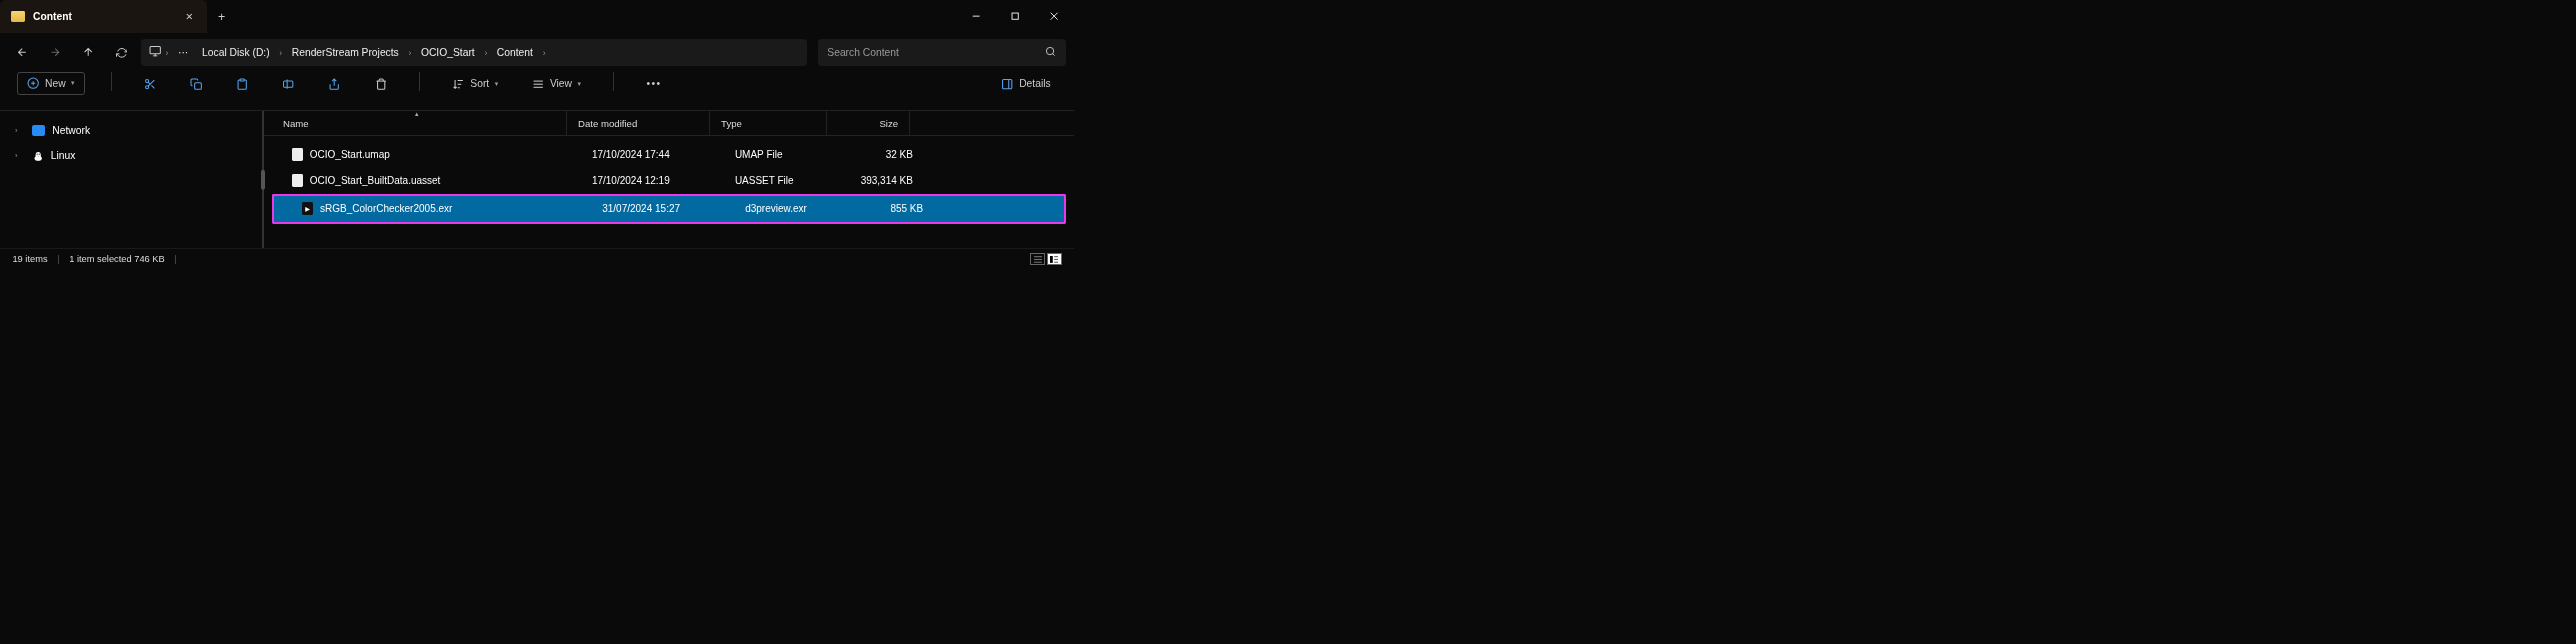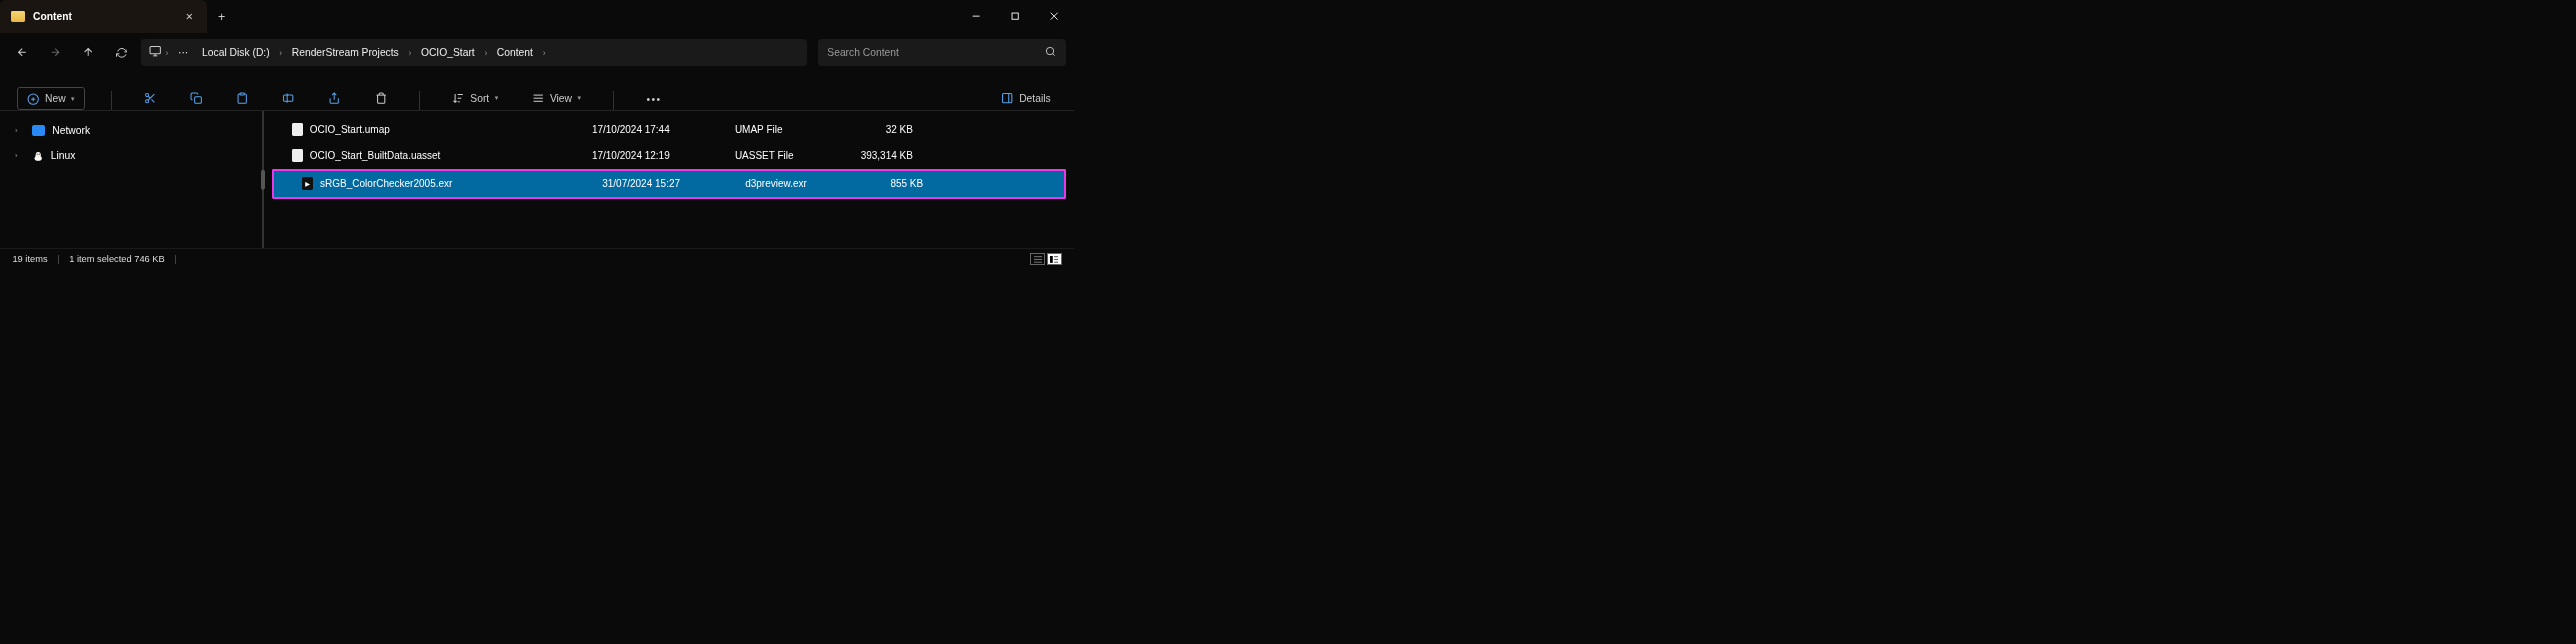--- a/index.html
+++ b/index.html
@@ -17,21 +17,21 @@
 .navbar { height: 39px; display: flex; align-items: center; padding: 0 8.3px; gap: 5.5px; background: #0a0a0a; }
 .nav-btn { width: 27.6px; height: 27.6px; display: flex; align-items: center; justify-content: center; color: #ccc; border-radius: 2.8px; cursor: pointer; font-size: 11px; }
 .crumb-bar { flex: 1; display: flex; align-items: center; height: 27.6px; padding: 0 8.3px; background: #1a1a1a; border-radius: 4.1px; gap: 2.8px; }
 .crumb { color: #eee; padding: 2.8px 5.5px; font-size: 10.3px; cursor: pointer; border-radius: 2.8px; }
 .crumb-sep { color: #999; font-size: 8.3px; padding: 0 1.4px; }
 .search { width: 248px; height: 27.6px; background: #1a1a1a; border-radius: 4.1px; display: flex; align-items: center; padding: 0 9.6px; margin-left: 5.5px; }
 .search input { flex: 1; background: none; border: none; outline: none; color: #fff; font-size: 10.3px; }
 .search input::placeholder { color: #999; }
 .search-ico { color: #ccc; font-size: 11px; }
 
-.toolbar { height: 39px; display: flex; align-items: flex-end; padding: 0 16.5px; gap: 20px; border-bottom: 0.7px solid #222; }
+.toolbar { height: 39px; display: flex; align-items: flex-start; padding: 0 16.5px; gap: 20px; border-bottom: 0.7px solid #222; }
 .tool-btn { display: flex; align-items: center; gap: 5.5px; padding: 5.5px 6.9px; border-radius: 2.8px; cursor: pointer; color: #ccc; font-size: 10.3px; }
 .tool-btn.new { border: 0.7px solid #444; padding: 4.1px 9.6px; }
 .tool-btn svg { width: 12.4px; height: 12.4px; }
 .tool-sep { width: 0.7px; height: 19px; background: #333; margin: 0 5.5px; }
 .details-btn { margin-left: auto; }
 
 .content { display: flex; height: calc(100% - 33px - 39px - 39px - 20.7px); }
 .sidebar { width: 262px; padding: 6.9px 5.5px; }
 .tree-item { display: flex; align-items: center; gap: 6.9px; padding: 6.9px 9.6px; font-size: 10.3px; cursor: pointer; border-radius: 2.8px; }
 .chev { color: #999; font-size: 7.6px; width: 9.6px; }
@@ -248,20 +248,29 @@
             <path d="M10 11 l2 2 l2 -2 z" fill="#f5b742"></path>
           </svg>
       </span>
       <span>Linux</span>
     </div>
   </div>
 
   <div class="splitter"></div>
 
   <div class="filepane">
+    <div class="col-headers">
+      <div class="col name">
+        <span>Name</span>
+        <span class="sort-arrow">▴</span>
+      </div>
+      <div class="col date">Date modified</div>
+      <div class="col type">Type</div>
+      <div class="col size">Size</div>
+    </div>
     <div class="rows">
       <div class="file-row">
         <div class="cell name">
             <span class="file-ico"></span>
             <span>OCIO_Start.umap</span>
           </div>
         <div class="cell date">17/10/2024 17:44</div>
         <div class="cell type">UMAP File</div>
         <div class="cell size">32 KB</div>
       </div>

